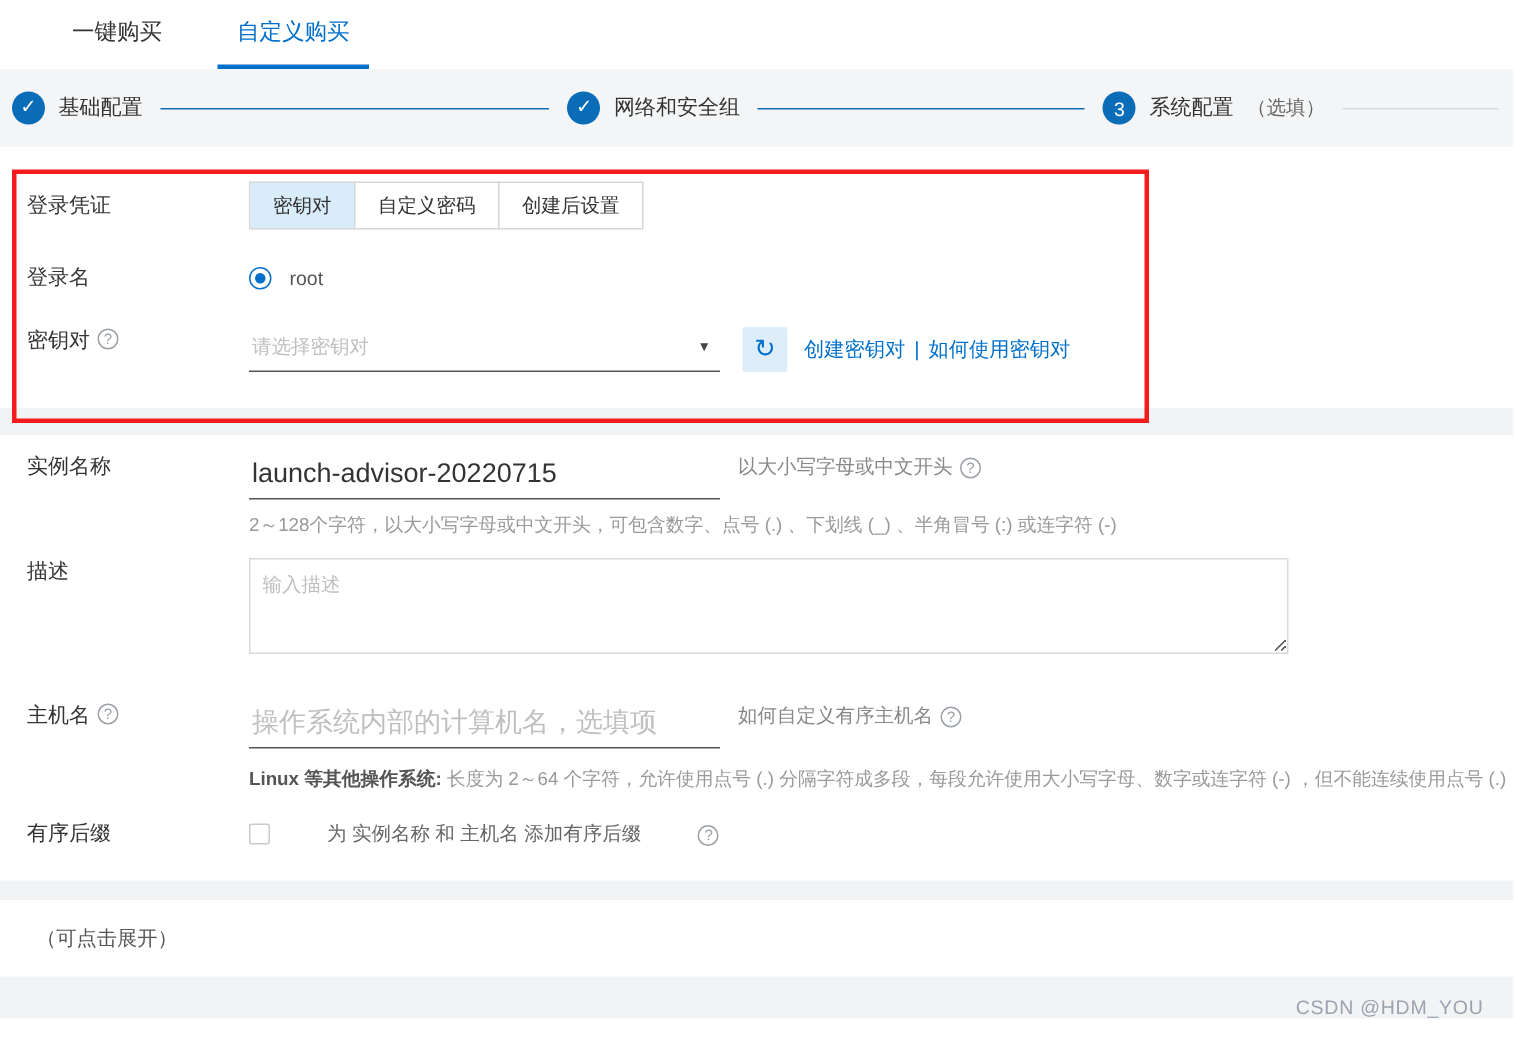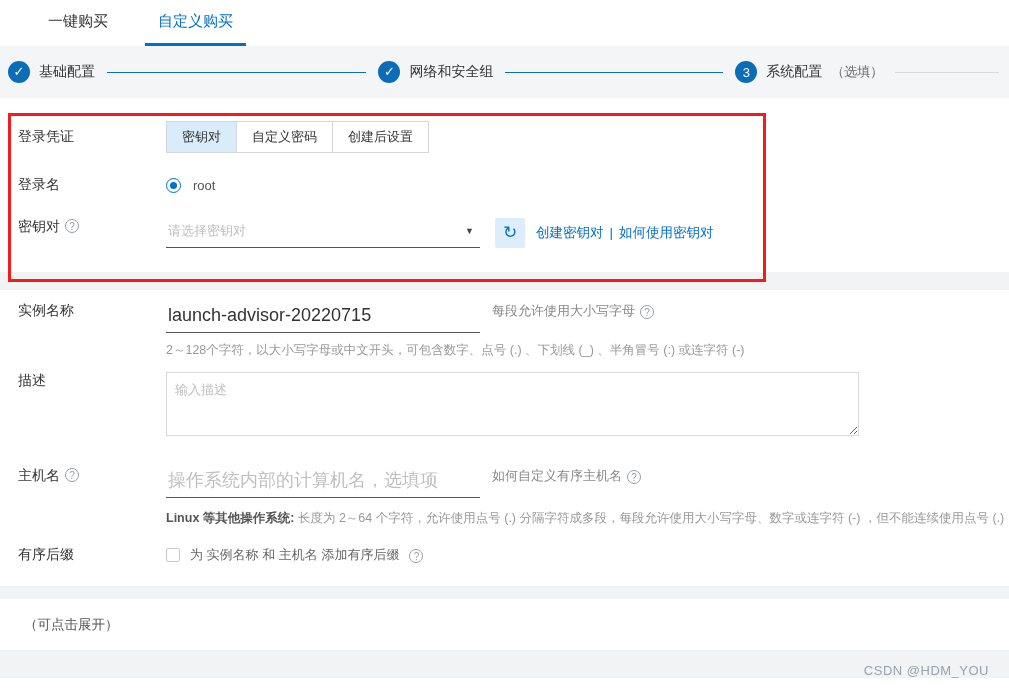--- a/index.html
+++ b/index.html
@@ -69,21 +69,21 @@
   .field-top { display:flex; align-items:flex-start; }
   .r-desc { margin-top:13px; }
   .desc-textarea { width:693px; height:64px; border:1px solid #d9d9d9; resize:both; font-size:13px; color:#333; padding:8px 8px; font-family:inherit; outline:none; }
   .desc-textarea::placeholder { color:#bfbfbf; }
   .r-host { margin-top:27px; }
   .host-hint { margin-top:12px; }
   .host-hint b { color:#555; font-weight:bold; }
   .r-suffix { margin-top:19px; align-items:center; }
   .checkbox { width:14px; height:14px; border:1px solid #c9c9c9; background:#fff; border-radius:2px; flex:none; cursor:pointer; }
   .cb-label { font-size:13px; color:#666; margin-left:10px; white-space:nowrap; }
-  .cb-wrap { display:flex; align-items:center; }
+  .cb-wrap { display:flex; align-items:center;gap:28px; }
 
   
   .sec-advanced { height:51px; display:flex; align-items:center; padding-left:18px; cursor:pointer; }
   .adv-title { font-size:14.5px; color:#333; white-space:nowrap; }
   .adv-hint { font-size:13.5px; color:#555; margin-left:6px; white-space:nowrap; }
 
   
   .footer { background:#f2f3f5; flex:1; display:flex; justify-content:flex-end; align-items:flex-start; padding:13px 20px 0 0; }
   .watermark { font-size:13px; color:#9aa3ad; letter-spacing:0.5px; }
 </style>
@@ -175,21 +175,21 @@
   <div class="section sec-naming">
 
     <div class="row">
       <div class="row-label">实例名称</div>
       <div class="row-field">
         <div class="field-top">
           <div class="u-input">
             <input type="text" value="launch-advisor-20220715" style="">
           </div>
           <span class="inline-help-link">
-            <span>每段允许使用大小写字母</span>
+            <span>以大小写字母或中文开头</span>
             <span class="help-q">?</span>
           </span>
         </div>
         <div class="hint">2～128个字符，以大小写字母或中文开头，可包含数字、点号 (.) 、下划线 (_) 、半角冒号 (:) 或连字符 (-)</div>
       </div>
     </div>
 
     <div class="row r-desc">
       <div class="row-label">描述</div>
       <div class="row-field">

